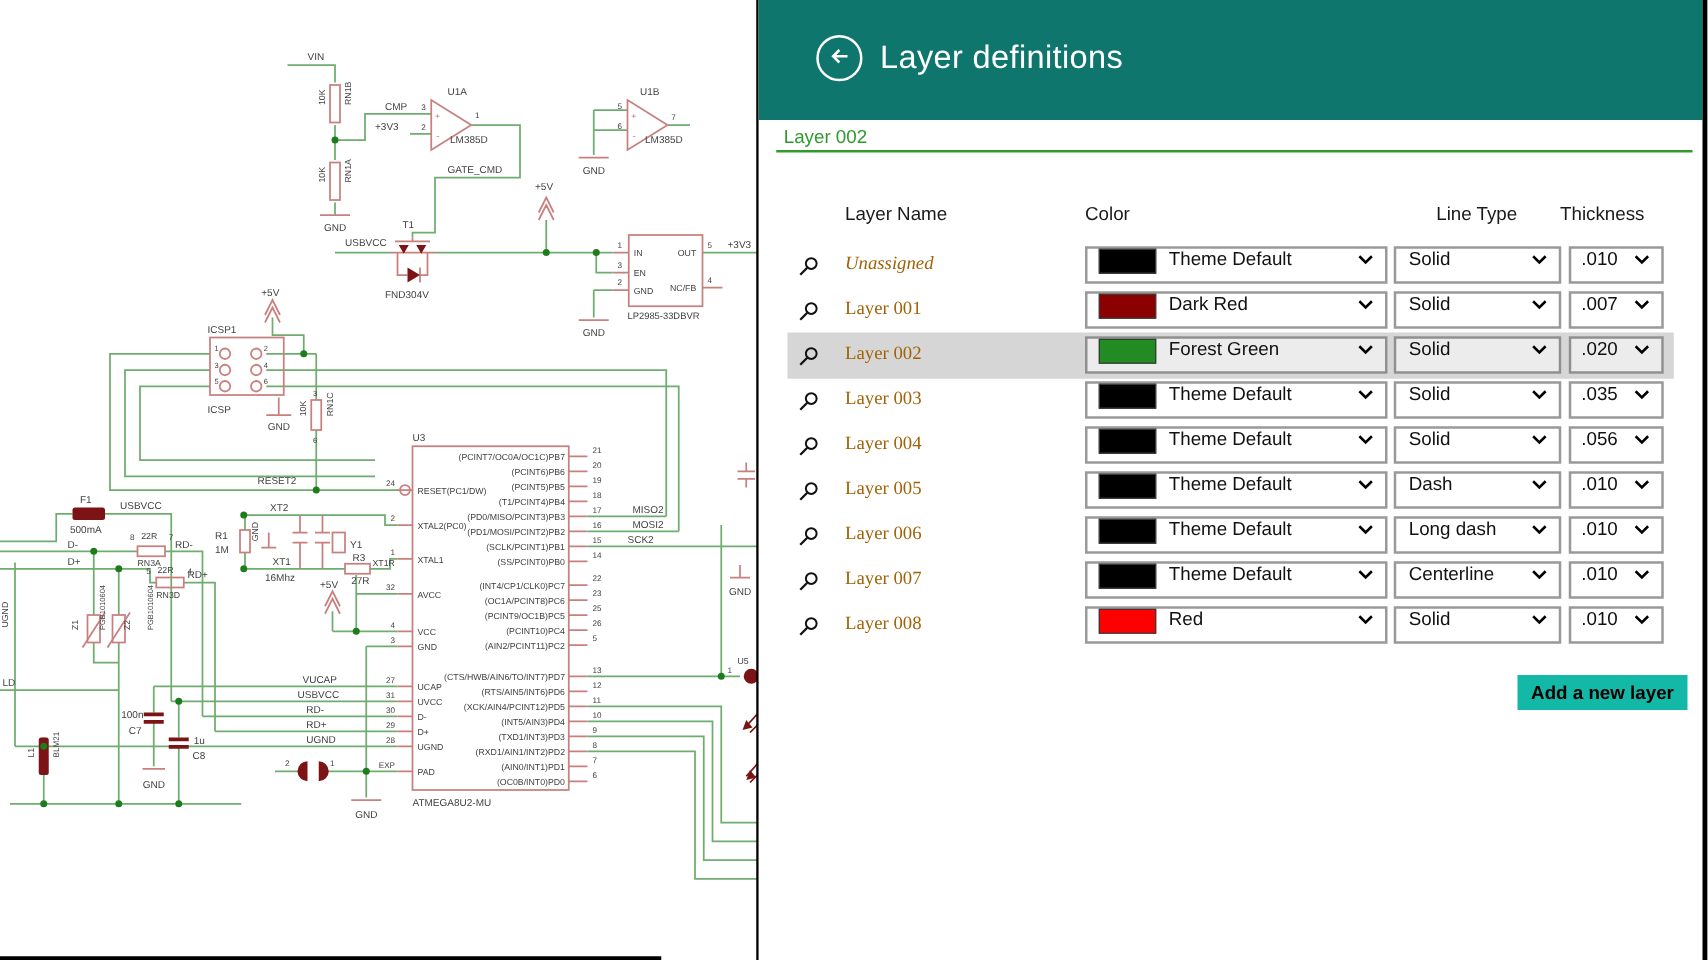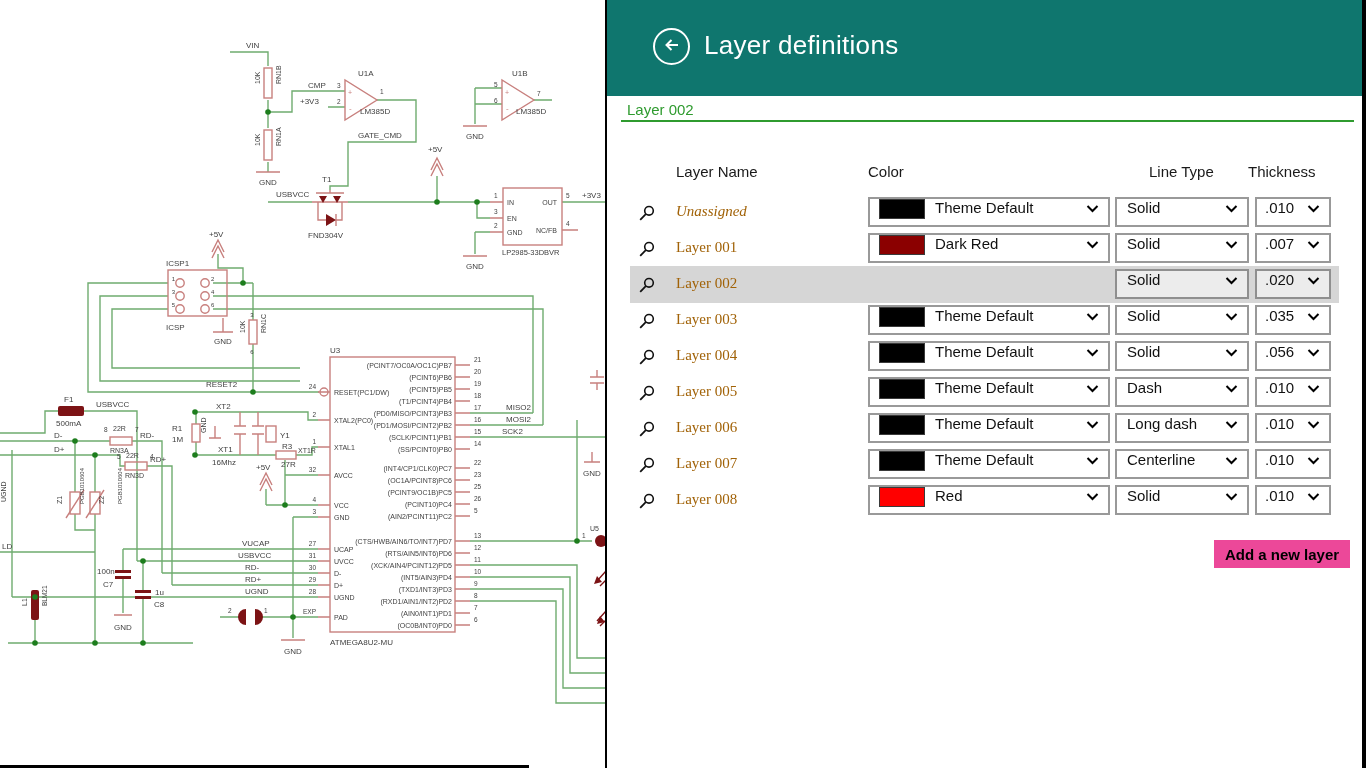--- a/index.html
+++ b/index.html
@@ -30,21 +30,21 @@
   .combo{position:absolute;top:2px;height:30px;border:2px solid #999;background:#fff;
          box-sizing:border-box;display:flex;cursor:pointer;}
   .row.selected .combo{background:#ececec;border-color:#8f8f8f;}
   .combo.color{left:261px;width:242px;padding-left:9px;}
   .combo.ltype{left:508px;width:134px;padding-left:10px;}
   .combo.thick{left:648px;width:76px;padding-left:8px;}
   .swatch{width:46px;height:20px;border:1px solid #3a3a3a;box-sizing:border-box;flex:none;}
   .cname{margin-left:10px;font-size:15px;color:#111;white-space:nowrap;}
   .lname{font-size:15px;color:#111;white-space:nowrap;}
   .chev{margin-left:auto;margin-right:9px;flex:none;}
-  .add-btn{position:absolute;left:607px;top:540px;width:136px;height:28px;background:#ec4899;
+  .add-btn{position:absolute;left:607px;top:540px;width:136px;height:28px;background:#14b8a6;
            border:none;font-family:inherit;font-size:15px;font-weight:bold;color:#000;cursor:pointer;}
 </style>
 </head>
 <body>
 
 <div class="screen">
 
   <div class="schematic">
     <svg width="606" height="768" viewBox="0 0 606 768">
 
@@ -411,20 +411,27 @@
                 <polyline points="1.5,1 6.5,6 11.5,1" fill="none" stroke="#000" stroke-width="2"></polyline>
               </svg></span>
           </div>
         </div>
         <div class="row selected">
           <span class="mag"><svg width="18" height="18" viewBox="0 0 18 18">
               <circle cx="11" cy="6.8" r="4.3" stroke="#111" stroke-width="1.6" fill="none"></circle>
               <line x1="7.8" y1="10.2" x2="2.2" y2="15.8" stroke="#111" stroke-width="1.8"></line>
             </svg></span>
           <span class="rname">Layer 002</span>
+          <div class="combo color">
+            <span class="swatch" style="background: rgb(34, 139, 34);"></span>
+            <span class="cname">Forest Green</span>
+            <span class="chev"><svg width="13" height="8" viewBox="0 0 13 8">
+                <polyline points="1.5,1 6.5,6 11.5,1" fill="none" stroke="#000" stroke-width="2"></polyline>
+              </svg></span>
+          </div>
           <div class="combo ltype">
             <span class="lname">Solid</span>
             <span class="chev"><svg width="13" height="8" viewBox="0 0 13 8">
                 <polyline points="1.5,1 6.5,6 11.5,1" fill="none" stroke="#000" stroke-width="2"></polyline>
               </svg></span>
           </div>
           <div class="combo thick">
             <span class="lname">.020</span>
             <span class="chev"><svg width="13" height="8" viewBox="0 0 13 8">
                 <polyline points="1.5,1 6.5,6 11.5,1" fill="none" stroke="#000" stroke-width="2"></polyline>

